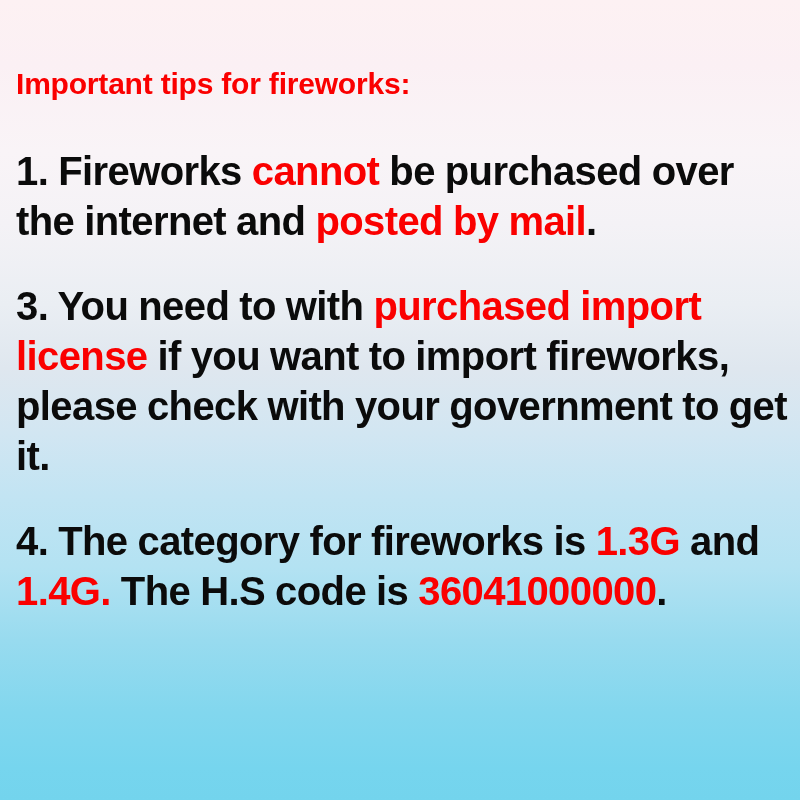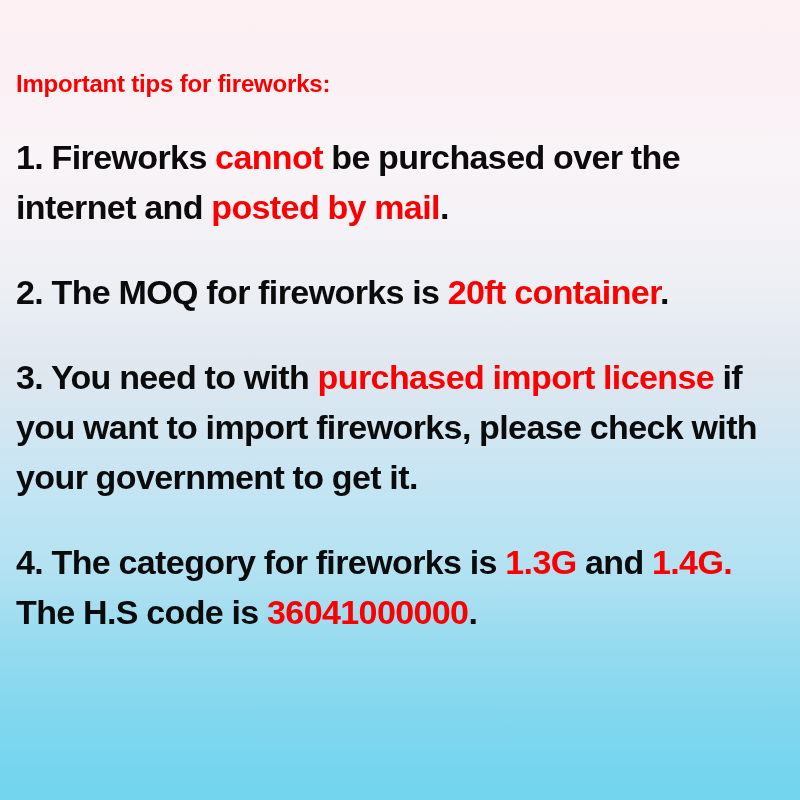--- a/index.html
+++ b/index.html
@@ -33,29 +33,29 @@
         #73d4ed 100%);
     overflow: hidden;
   }
   #content {
     position: absolute;
     left: 16px;
     top: 62px;
     width: 772px;
   }
   .heading {
-    font-size: 24px;
+    font-size: 30px;
     font-weight: bold;
     line-height: 44px;
     letter-spacing: -0.2px;
-    margin: 0 0 26px 0;
+    margin: 0 0 40px 0;
     white-space: nowrap;
   }
   .tip {
-    font-size: 34px;
+    font-size: 40px;
     font-weight: bold;
     line-height: 50px;
     letter-spacing: -0.6px;
     margin: 0 0 35px 0;
     color: #0b0b0b;
     word-spacing: -0.5px;
   }
   .tip:last-child {
     margin-bottom: 0;
   }
@@ -70,20 +70,19 @@
 <body>
 
 <div id="poster">
 
   <div id="content">
 
     <p class="heading">Important tips for fireworks:</p>
 
     <div id="tips-container">
         <p class="tip"><span>1.</span><span> Fireworks </span><span class="hl">cannot</span><span> be purchased over the internet and </span><span class="hl">posted by mail</span><span>.</span></p>
-        <p class="tip"><span>2.</span><span> The MOQ for fireworks is </span><span class="hl">20ft container</span><span>.</span></p>
         <p class="tip"><span>3.</span><span> You need to with </span><span class="hl">purchased import license</span><span> if you want to import fireworks, please check with your government to get it.</span></p>
         <p class="tip"><span>4.</span><span> The category for fireworks is </span><span class="hl">1.3G</span><span> and </span><span class="hl">1.4G.</span><span> The H.S code is </span><span class="hl">36041000000</span><span>.</span></p>
       </div>
 
   </div>
 
 </div>
 
 </body></html>

